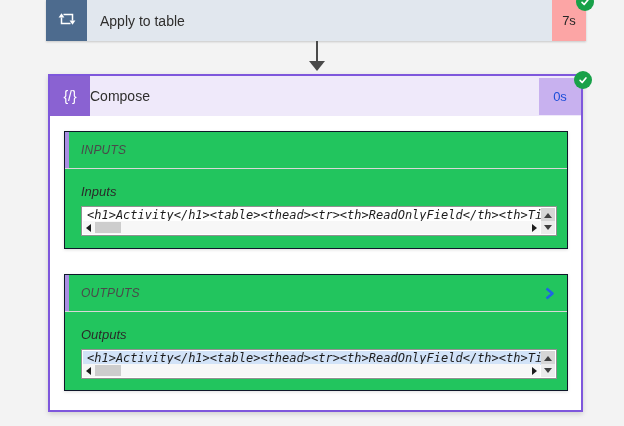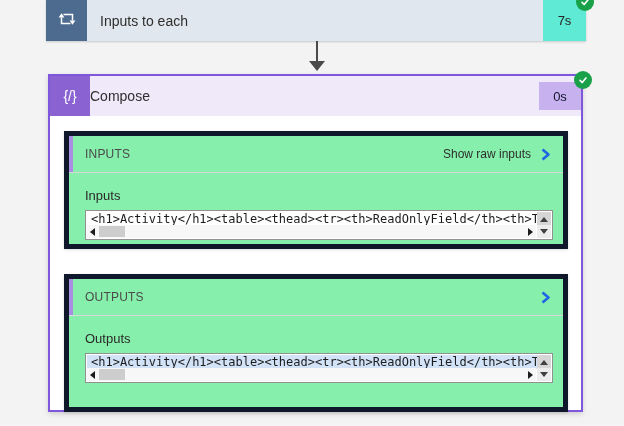--- a/index.html
+++ b/index.html
@@ -6,49 +6,49 @@
   html,body { width:624px; height:426px; }
   body { font-family:"Liberation Sans", sans-serif; background:#f3f3f3; overflow:hidden; position:relative; }
   .stage { position:relative; width:624px; height:426px; overflow:hidden; }
 
   
   .apply-bar { position:absolute; left:46px; top:0; width:540px; height:41px;
     background:#e1e7ee; display:flex; align-items:center; box-shadow:0 1px 2px rgba(0,0,0,.18); }
   .apply-icon-box { width:41px; height:41px; background:#4d6b8e; flex:0 0 auto;
     display:flex; align-items:center; justify-content:center; }
   .apply-label { margin-left:13px; font-size:14px; color:#2f2e2d; }
-  .apply-duration { margin-left:auto; width:43px; height:41px; background:#5eead4;
+  .apply-duration { margin-left:auto; width:34px; height:41px; background:#fca5a5;
     display:flex; align-items:center; justify-content:center; font-size:13px; color:#262626;text-align:right; }
 
   
   .status-badge { position:absolute; width:18px; height:18px; border-radius:50%;
     background:#18a149; display:flex; align-items:center; justify-content:center; z-index:5; }
   .badge-apply { top:-7px; right:-8px; }
   .badge-compose { top:-5px; right:-11px; }
 
   
   .connector-line { position:absolute; left:316px; top:41px; width:2px; height:21px; background:#4a4a4a; }
   .connector-head { position:absolute; left:309px; top:61px; width:0; height:0;
     border-left:8px solid transparent; border-right:8px solid transparent; border-top:10px solid #4a4a4a; }
 
   
   .compose-card { position:absolute; left:48px; top:74px; width:535px; height:338px;
     background:#fff; border:2px solid #7e57dc; box-shadow:0 2px 5px rgba(0,0,0,.15); }
   .compose-header { display:flex; align-items:center; height:40px; background:#efe9fa; }
   .compose-icon-box { width:40px; height:40px; background:#8a62d2; flex:0 0 auto;
     display:flex; align-items:center; justify-content:center; color:#fff; font-size:14px; }
   .compose-label { font-size:14px; color:#2f2e2d; }
-  .compose-duration { margin-left:auto; width:42px; height:28px; background:#c8b1ef;
-    display:flex; align-items:center; justify-content:center; font-size:13px; color:#0f172a; }
+  .compose-duration { margin-left:auto; width:42px; height:37px; background:#c8b1ef;
+    display:flex; align-items:center; justify-content:center; font-size:13px; color:#1d4ed8; }
 
   
-  .panel { position:absolute; left:14px; width:504px; background:#86efac;
-    border:5px solid #0f172a; box-shadow:0 1px 3px rgba(0,0,0,.13); }
+  .panel { position:absolute; left:14px; width:504px; background:#22c55e;
+    border:1px solid #0f172a; box-shadow:0 1px 3px rgba(0,0,0,.13);font-style:italic; }
   .panel-inputs { top:55px; height:118px; }
-  .panel-outputs { top:198px; height:138px; }
+  .panel-outputs { top:198px; height:117px; }
   .panel-header { position:relative; height:37px; display:flex; align-items:center;
     border-bottom:1px solid #d8d8d8; }
   .panel-stripe { position:absolute; left:0; top:0; bottom:0; width:4px; background:#a98ee3; }
   .panel-title { margin-left:16px; font-size:12px; color:#4a4a4a; letter-spacing:.2px; }
   .panel-link { margin-left:auto; padding-right:12px; display:flex; align-items:center;
     font-size:12px; color:#2f2e2d; cursor:pointer; }
   .chevron { margin-left:9px; display:flex; align-items:center; }
   .panel-body { padding:15px 10px 0 16px; }
   .field-label { font-size:13px; color:#2b2a29; margin-bottom:7px; }
 
@@ -84,21 +84,21 @@
     <div class="apply-icon-box">
       <span>
         <svg width="22" height="22" viewBox="0 0 22 22">
           <path d="M7.5 6.5 H16.5 V12.5" fill="none" stroke="#fff" stroke-width="1.5"></path>
           <path d="M14.5 15.5 H5.5 V9.5" fill="none" stroke="#fff" stroke-width="1.5"></path>
           <path d="M13.6 12.5 h5.8 l-2.9 4.2 z" fill="#fff"></path>
           <path d="M8.4 9.5 h-5.8 l2.9 -4.2 z" fill="#fff"></path>
         </svg>
       </span>
     </div>
-    <span class="apply-label">Inputs to each</span>
+    <span class="apply-label">Apply to table</span>
     <div class="apply-duration">7s</div>
     <div class="status-badge badge-apply">
       <svg width="10" height="10" viewBox="0 0 12 12">
         <path d="M2.5 6.5 L5 9 L9.5 3.5" stroke="#fff" stroke-width="2" fill="none" stroke-linecap="round" stroke-linejoin="round"></path>
       </svg>
     </div>
   </div>
 
   <div class="connector-line"></div>
   <div class="connector-head"></div>
@@ -115,28 +115,20 @@
         <span>{/}</span>
       </div>
       <span class="compose-label">Compose</span>
       <div class="compose-duration">0s</div>
     </div>
 
     <div class="panel panel-inputs">
       <div class="panel-header">
         <div class="panel-stripe"></div>
         <span class="panel-title">INPUTS</span>
-        <span class="panel-link">
-          <span>Show raw inputs</span>
-          <span class="chevron">
-            <svg width="11" height="13" viewBox="0 0 11 13">
-              <path d="M2.5 1.5 L8.5 6.5 L2.5 11.5" stroke="#2064e4" stroke-width="2.6" fill="none" stroke-linejoin="round"></path>
-            </svg>
-          </span>
-        </span>
       </div>
       <div class="panel-body">
         <div class="field-label">Inputs</div>
         <div class="textbox">
           <div class="tb-text">&lt;h1&gt;Activity&lt;/h1&gt;&lt;table&gt;&lt;thead&gt;&lt;tr&gt;&lt;th&gt;ReadOnlyField&lt;/th&gt;&lt;th&gt;Title</div>
           <div class="tb-scroll-up">
               <div class="tri-up"></div>
             </div>
           <div class="tb-hbar">
             <div class="tri-left"></div>

